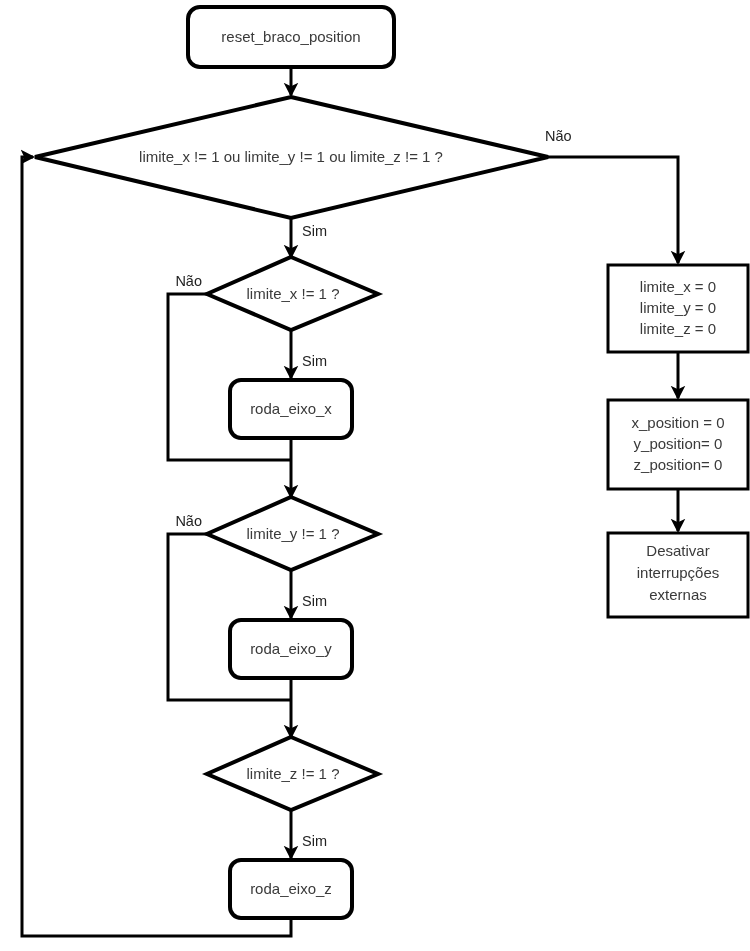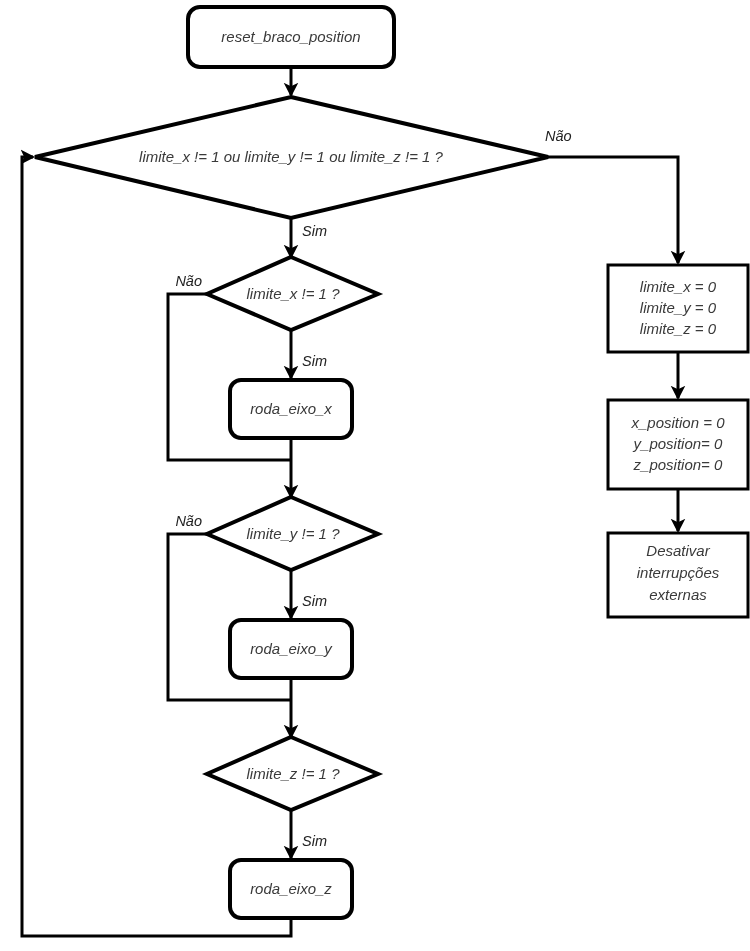--- a/index.html
+++ b/index.html
@@ -11,21 +11,20 @@
   body {
     width: 750px;
     height: 951px;
     overflow: hidden;
     font-family: "Liberation Sans", sans-serif;
   }
   #flow-root {
     position: relative;
     width: 750px;
     height: 951px;
-    font-style: italic;
   }
   svg#flowchart {
     display: block;
     width: 750px;
     height: 951px;
   }
   .shape {
     fill: #ffffff;
     stroke: #000000;
     stroke-width: 4;

